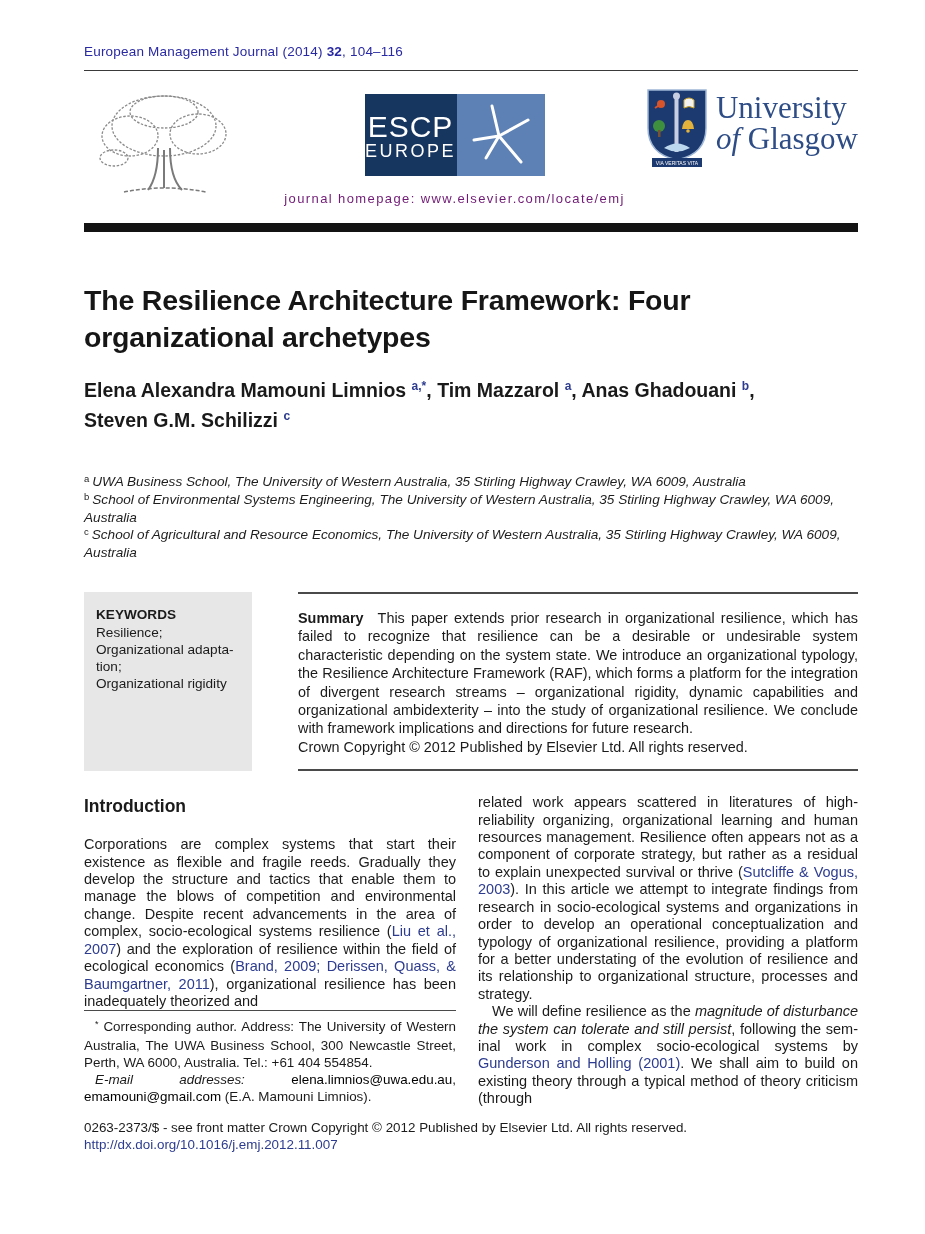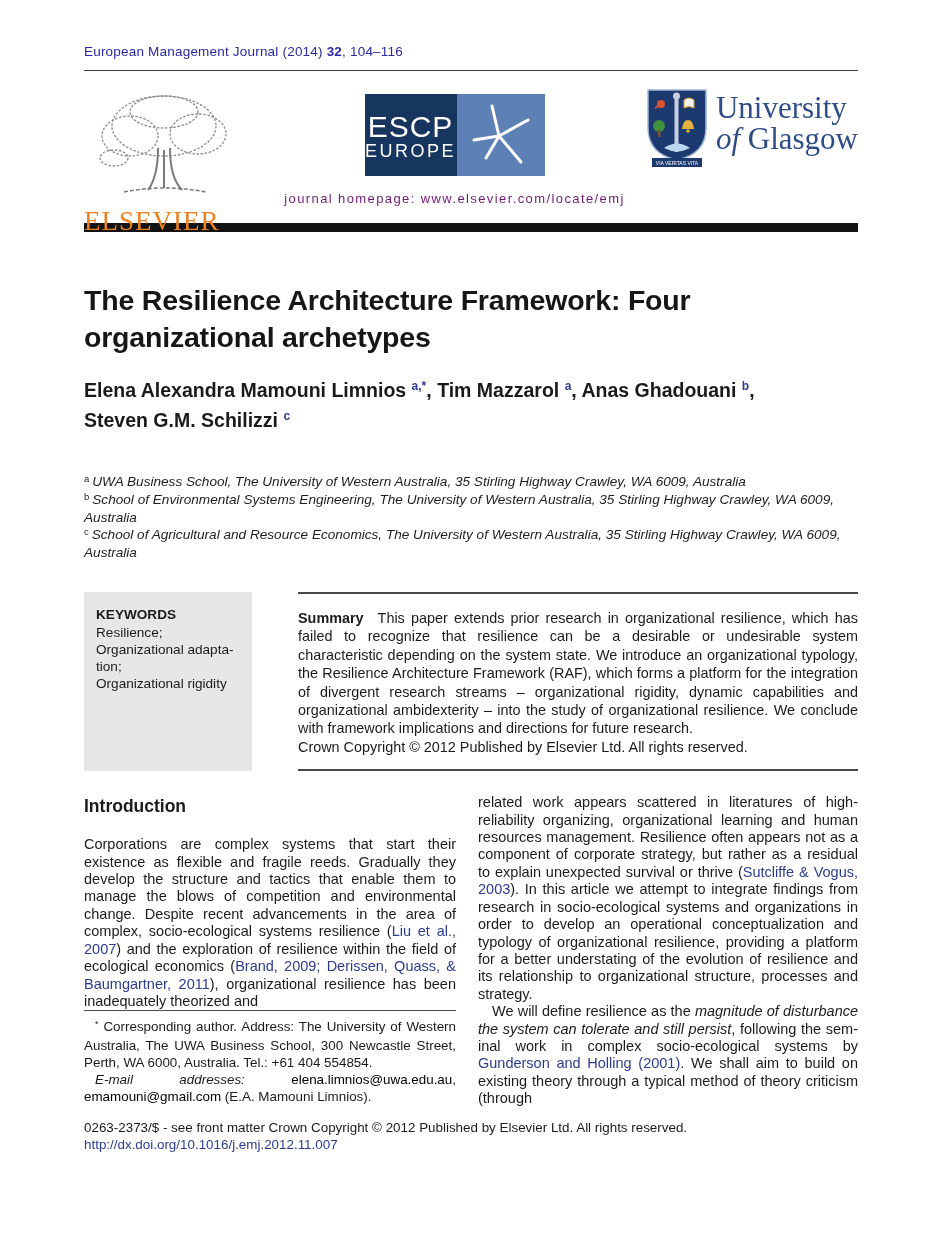--- a/index.html
+++ b/index.html
@@ -84,21 +84,20 @@
           <ellipse cx="80" cy="24" rx="34" ry="16"></ellipse>
           <ellipse cx="30" cy="70" rx="14" ry="8"></ellipse>
         </g>
         <g stroke="#7a7a7a" stroke-width="2" fill="none">
           <path d="M74,60 C74,80 70,94 64,102"></path>
           <path d="M86,60 C86,80 90,94 98,102"></path>
           <path d="M80,62 L80,100"></path>
         </g>
         <path d="M40,104 Q80,96 122,104" stroke="#7a7a7a" stroke-width="1.5" fill="none" stroke-dasharray="4,2"></path>
       </svg>
-      <div class="elsevier-word">ELSEVIER</div>
     </div>
 
     <div class="center-block">
       <div class="escp-logo">
         <div class="escp-dark">
           <div class="escp-line1">ESCP</div>
           <div class="escp-line2">EUROPE</div>
         </div>
         <div class="escp-light">
           <svg width="70" height="70" viewBox="0 0 70 70">

